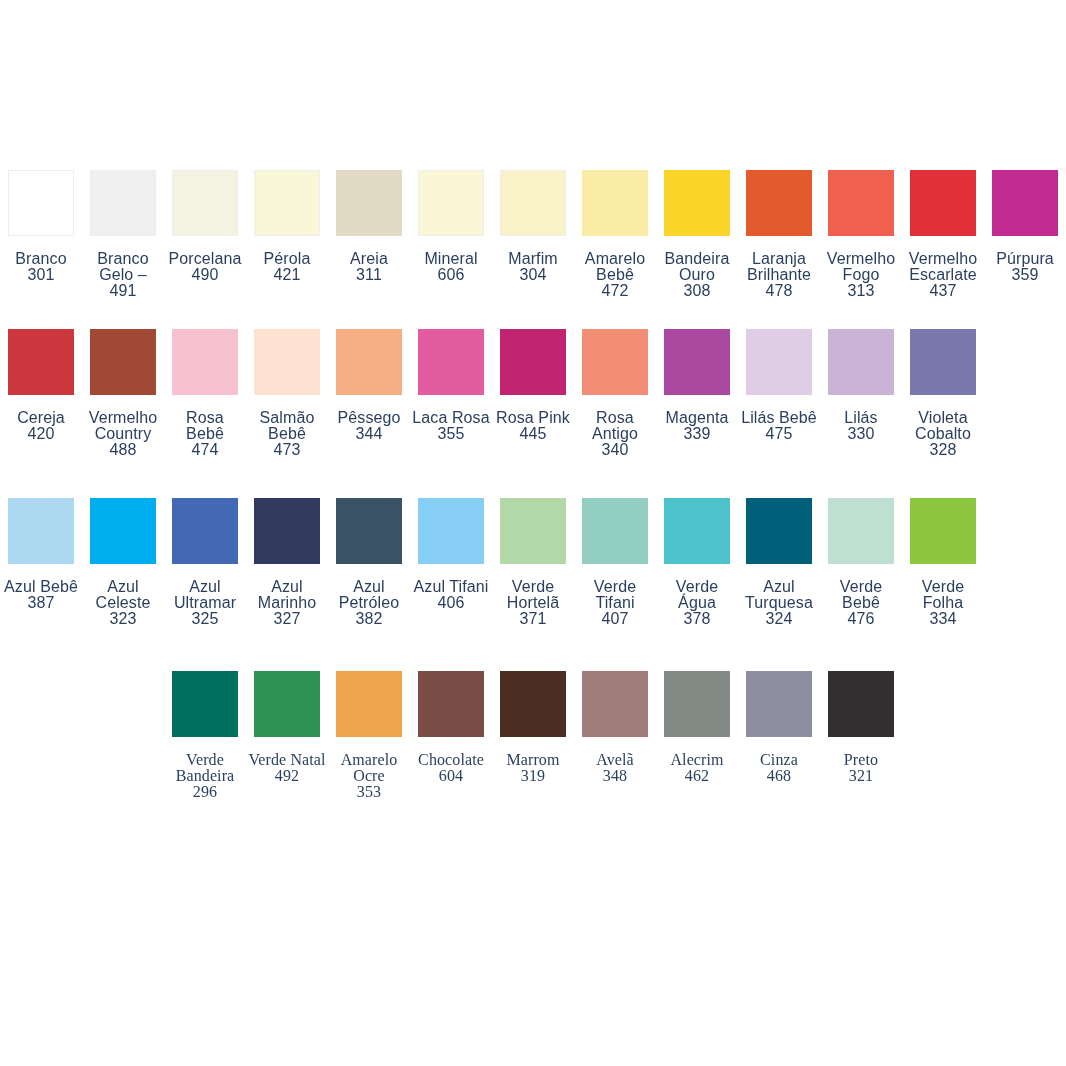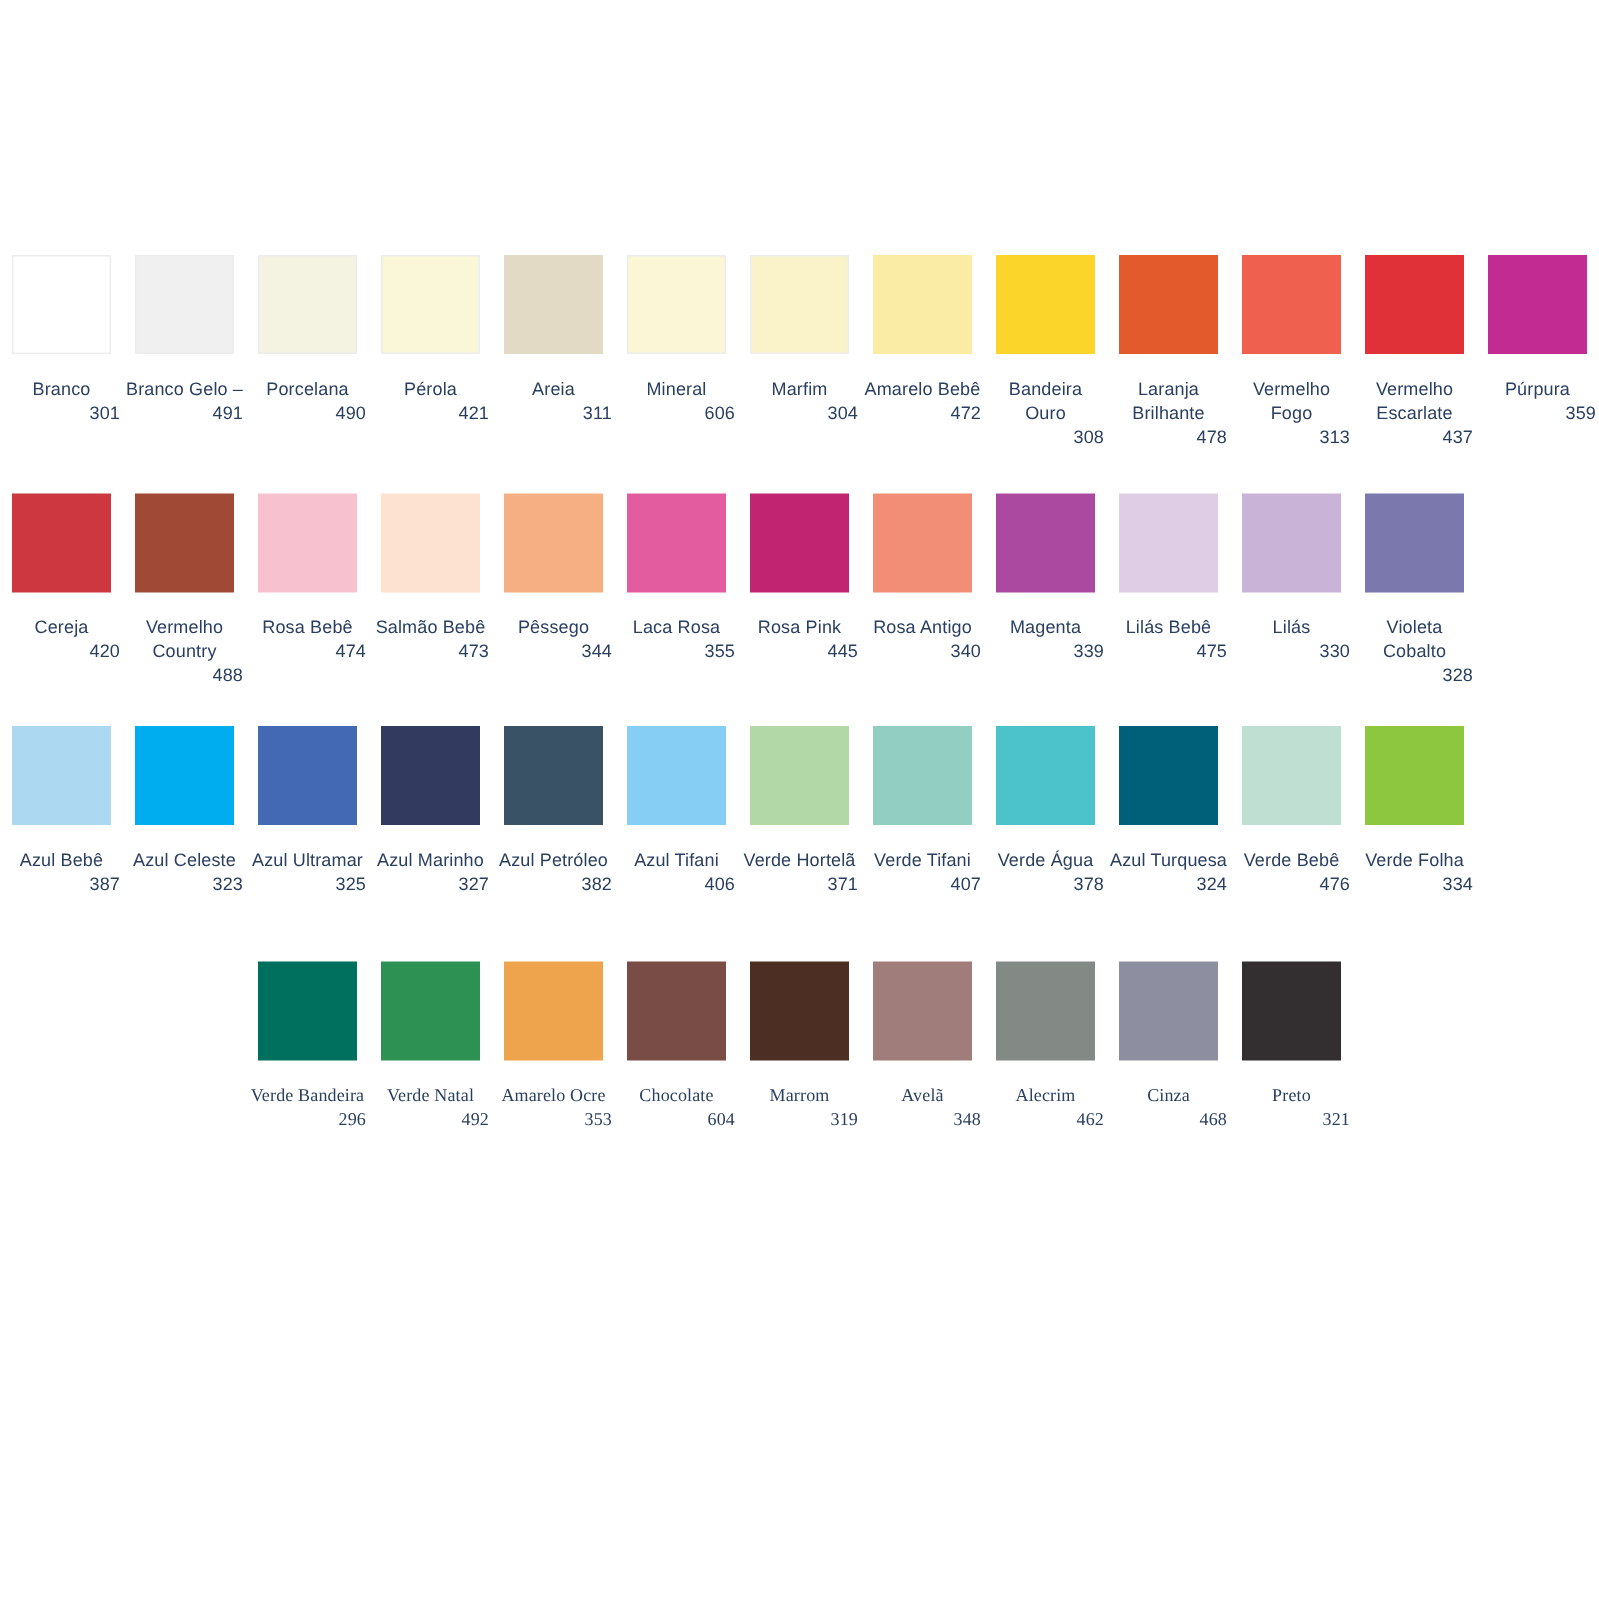--- a/index.html
+++ b/index.html
@@ -55,39 +55,38 @@
     width: 66px;
     height: 66px;
     margin: 0 auto;
     box-sizing: border-box;
   }
 
   .chip-label {
     margin-top: 15px;
     width: 78px;
     text-align: center;
-    font-size: 12px;
+    font-size: 16px;
     line-height: 16px;
     color: #2A3F5F;
     letter-spacing: 0.1px;
     word-wrap: break-word;
   }
 
   .chip-name {
     display: block;
   }
 
   .chip-code {
     display: block;
-    text-align: right;
   }
 
   
   .row-0 { margin-bottom: 30px; }
-  .row-1 { margin-bottom: 26px; }
+  .row-1 { margin-bottom: 40px; }
   .row-2 { margin-bottom: 44px; }
   .row-3 { margin-bottom: 0; font-family: Liberation Serif, serif; }
 </style>
 </head>
 <body style="background: rgb(255, 255, 255);">
 
 <div id="palette-sheet">
   <div class="rows-wrap" id="swatch-grid">
       <div class="swatch-row row-0">
         <div class="swatch-cell">

